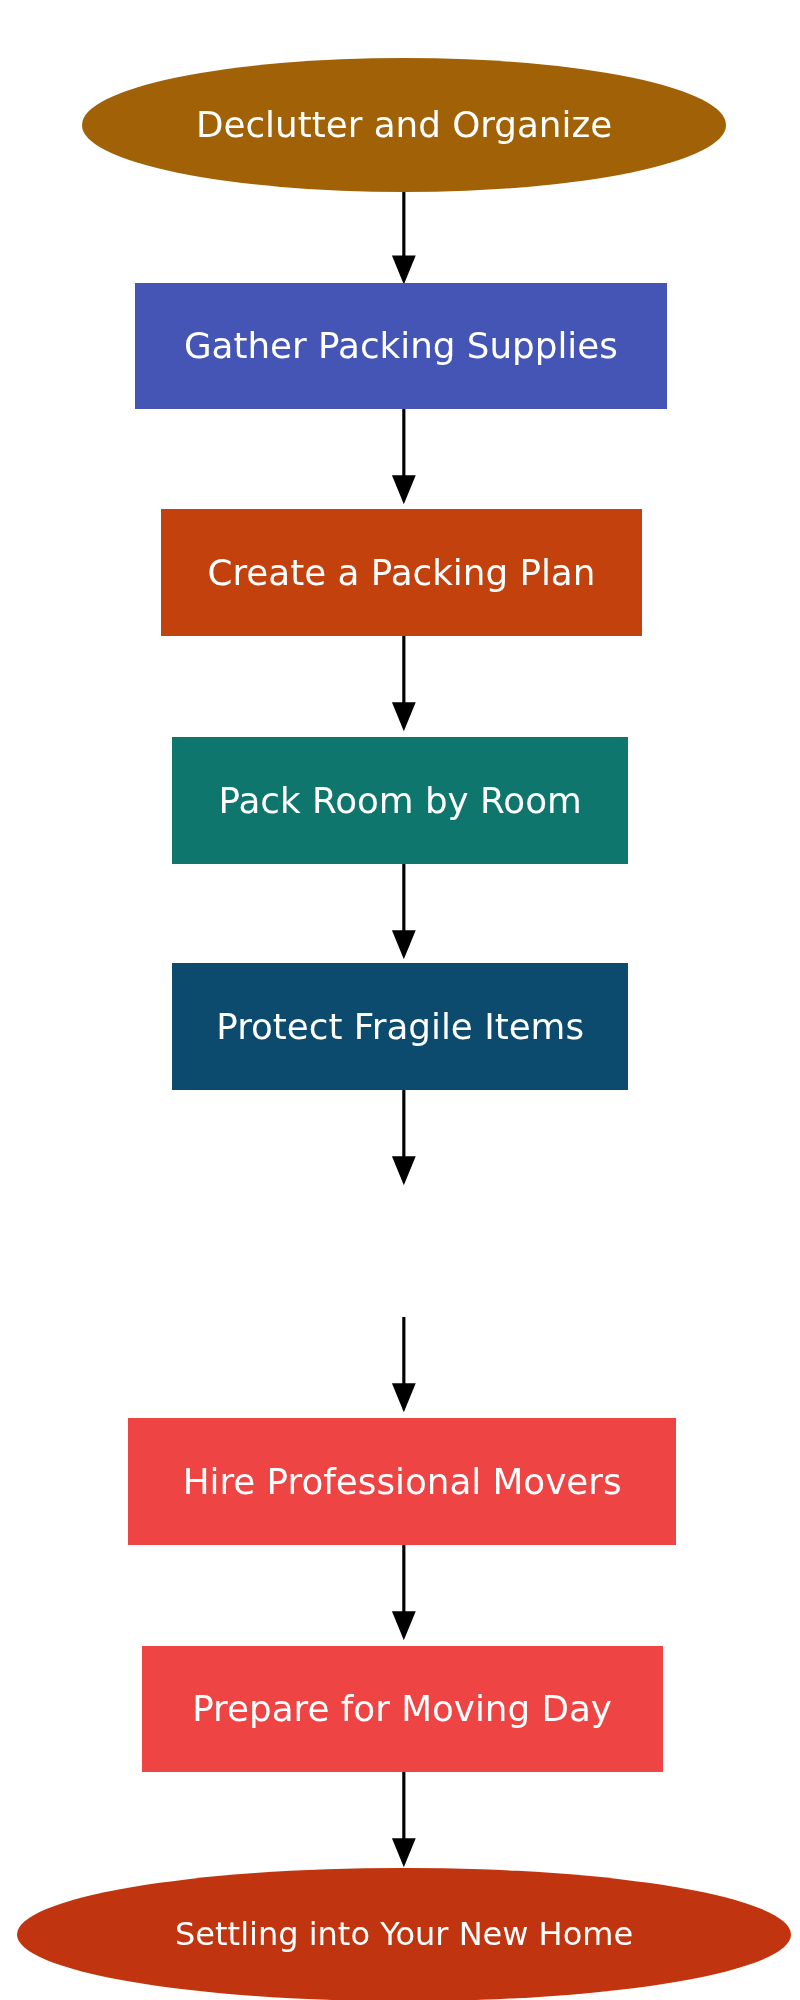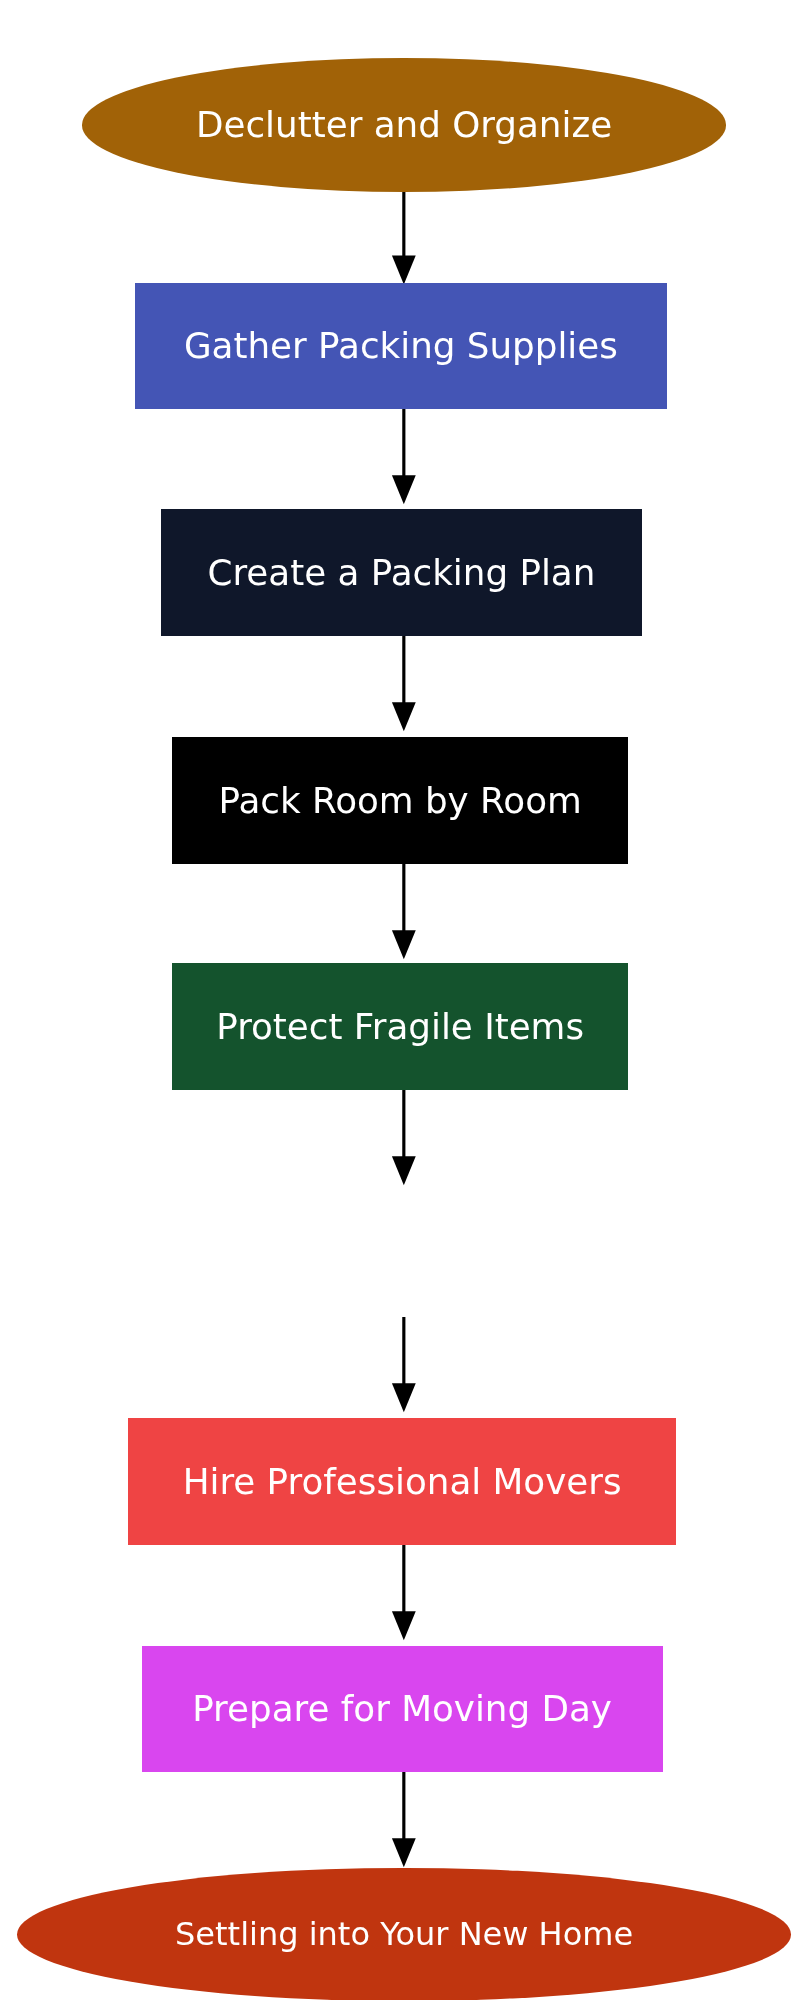--- a/index.html
+++ b/index.html
@@ -66,43 +66,43 @@
     <span>Gather Packing Supplies</span>
   </div>
 
   <div class="edge" style="left: 383.598px; top: 408.73px; width: 39.6825px; height: 95.2381px;">
     <svg width="39.682539682539684" height="95.23809523809524" viewBox="0 0 30 72">
       <line x1="15" y1="0" x2="15" y2="54" stroke="#000000" stroke-width="2.4"></line>
       <polygon points="15,72 6,50 24,50" fill="#000000"></polygon>
     </svg>
   </div>
 
-  <div class="node node-process" style="left: 161.376px; top: 509.259px; width: 480.159px; height: 126.984px; background: #0f172a; font-size: 35.7143px; align-items: center;">
+  <div class="node node-process" style="left: 161.376px; top: 509.259px; width: 480.159px; height: 126.984px; background: #c2410c; font-size: 35.7143px; align-items: center;">
     <span>Create a Packing Plan</span>
   </div>
 
   <div class="edge" style="left: 383.598px; top: 636.243px; width: 39.6825px; height: 95.2381px;">
     <svg width="39.682539682539684" height="95.23809523809524" viewBox="0 0 30 72">
       <line x1="15" y1="0" x2="15" y2="54" stroke="#000000" stroke-width="2.4"></line>
       <polygon points="15,72 6,50 24,50" fill="#000000"></polygon>
     </svg>
   </div>
 
-  <div class="node node-process" style="left: 171.958px; top: 736.772px; width: 456.349px; height: 126.984px; background: #000000; font-size: 35.7143px;">
+  <div class="node node-process" style="left: 171.958px; top: 736.772px; width: 456.349px; height: 126.984px; background: #0f766e; font-size: 35.7143px;">
     <span>Pack Room by Room</span>
   </div>
 
   <div class="edge" style="left: 383.598px; top: 863.757px; width: 39.6825px; height: 95.2381px;">
     <svg width="39.682539682539684" height="95.23809523809524" viewBox="0 0 30 72">
       <line x1="15" y1="0" x2="15" y2="54" stroke="#000000" stroke-width="2.4"></line>
       <polygon points="15,72 6,50 24,50" fill="#000000"></polygon>
     </svg>
   </div>
 
-  <div class="node node-process" style="left: 171.958px; top: 962.963px; width: 456.349px; height: 126.984px; background: #14532d; font-size: 35.7143px;">
+  <div class="node node-process" style="left: 171.958px; top: 962.963px; width: 456.349px; height: 126.984px; background: #0c4a6e; font-size: 35.7143px;">
     <span>Protect Fragile Items</span>
   </div>
 
   <div class="edge" style="left: 383.598px; top: 1089.95px; width: 39.6825px; height: 95.2381px;">
     <svg width="39.682539682539684" height="95.23809523809524" viewBox="0 0 30 72">
       <line x1="15" y1="0" x2="15" y2="54" stroke="#000000" stroke-width="2.4"></line>
       <polygon points="15,72 6,50 24,50" fill="#000000"></polygon>
     </svg>
   </div>
 
@@ -118,21 +118,21 @@
     <span>Hire Professional Movers</span>
   </div>
 
   <div class="edge" style="left: 383.598px; top: 1544.97px; width: 39.6825px; height: 95.2381px;">
     <svg width="39.682539682539684" height="95.23809523809524" viewBox="0 0 30 72">
       <line x1="15" y1="0" x2="15" y2="54" stroke="#000000" stroke-width="2.4"></line>
       <polygon points="15,72 6,50 24,50" fill="#000000"></polygon>
     </svg>
   </div>
 
-  <div class="node node-process" style="left: 141.534px; top: 1645.5px; width: 521.164px; height: 126.984px; background: #d946ef; font-size: 35.7143px;">
+  <div class="node node-process" style="left: 141.534px; top: 1645.5px; width: 521.164px; height: 126.984px; background: #ef4444; font-size: 35.7143px;">
     <span>Prepare for Moving Day</span>
   </div>
 
   <div class="edge" style="left: 383.598px; top: 1772.49px; width: 39.6825px; height: 95.2381px;">
     <svg width="39.682539682539684" height="95.23809523809524" viewBox="0 0 30 72">
       <line x1="15" y1="0" x2="15" y2="54" stroke="#000000" stroke-width="2.4"></line>
       <polygon points="15,72 6,50 24,50" fill="#000000"></polygon>
     </svg>
   </div>
 

